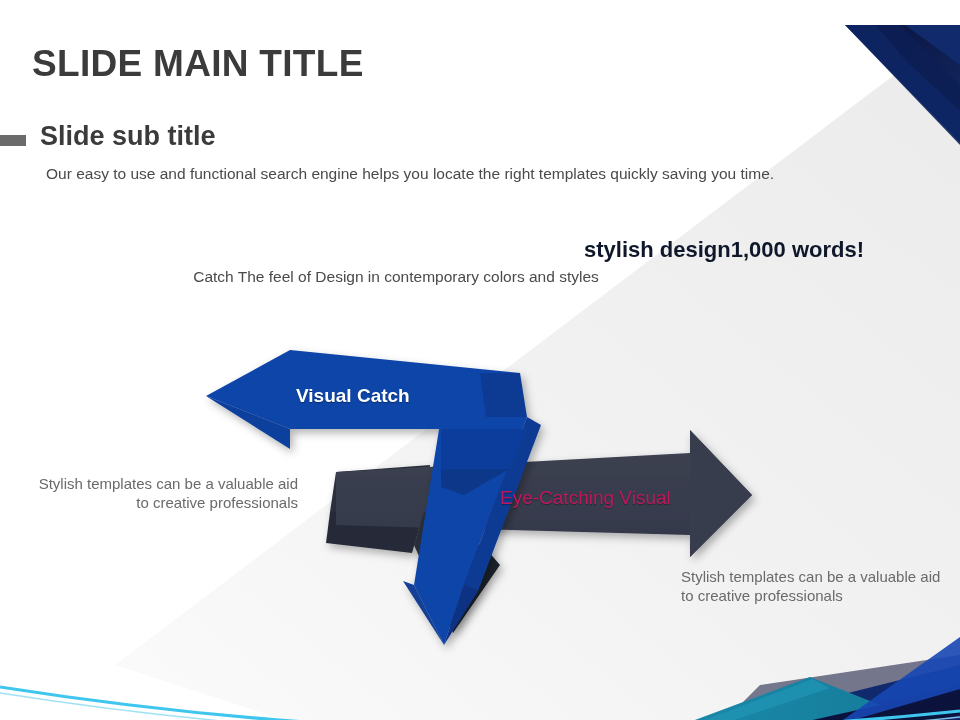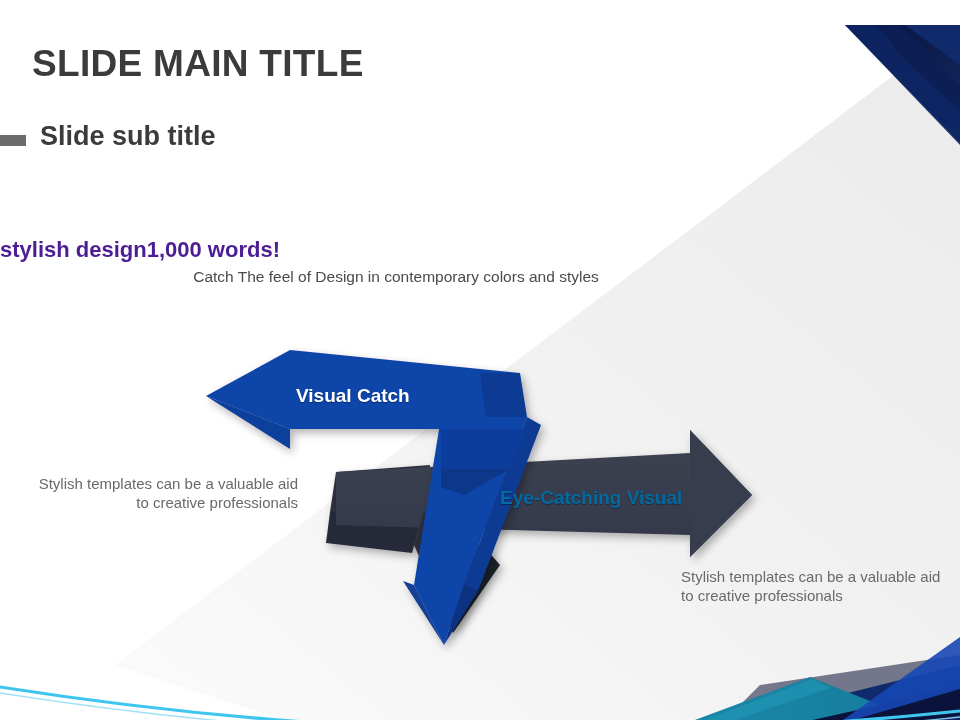--- a/index.html
+++ b/index.html
@@ -65,24 +65,24 @@
     top: 140px;
     font-size: 15.5px;
     color: #4a4a4a;
     white-space: nowrap;
   }
   #center-heading {
     position: absolute;
     left: 0;
     top: 212px;
     width: 864px;
-    text-align: left;
+    text-align: right;
     font-size: 22px;
     font-weight: bold;
-    color: #4c1d95;
+    color: #0f172a;
   }
   #center-sub {
     position: absolute;
     left: 0;
     top: 243px;
     width: 792px;
     text-align: center;
     font-size: 15.5px;
     color: #4a4a4a;
   }
@@ -115,22 +115,22 @@
     font-weight: bold;
     color: #ffffff;
     white-space: nowrap;
     text-shadow: 0 1px 1px rgba(0,0,0,0.35);
   }
   #label-dark {
     position: absolute;
     left: 500px;
     top: 462px;
     font-size: 19px;
-    font-weight: bold;
-    color: #0369a1;
+    font-weight: normal;
+    color: #be185d;
     white-space: nowrap;
     text-shadow: 0 1px 1px rgba(0,0,0,0.35);
   }
 </style>
 </head>
 <body>
 
 <div id="slide">
 
   <svg class="layer" width="960" height="720" viewBox="0 0 960 720" xmlns="http://www.w3.org/2000/svg">
@@ -184,20 +184,21 @@
       <polygon points="150,706 250,720 170,720" fill="#1a3d8e" opacity="0.9"></polygon>
     </g>
   </svg>
 
   <div id="sub-bullet"></div>
 
   <div id="main-title">SLIDE MAIN TITLE</div>
 
   <div id="sub-title">Slide sub title</div>
 
+  <div id="lead-text">Our easy to use and functional search engine helps you locate the right templates quickly  saving you time.</div>
 
   <div id="center-heading">stylish design1,000 words!</div>
 
   <div id="center-sub">Catch The feel of Design in contemporary colors and styles</div>
 
   <svg class="layer" width="960" height="720" viewBox="0 0 960 720" xmlns="http://www.w3.org/2000/svg">
     <defs>
       <linearGradient id="darkBody" x1="0" y1="0" x2="0" y2="1">
         <stop offset="0%" stop-color="#3e4352"></stop>
         <stop offset="100%" stop-color="#33374a"></stop>

